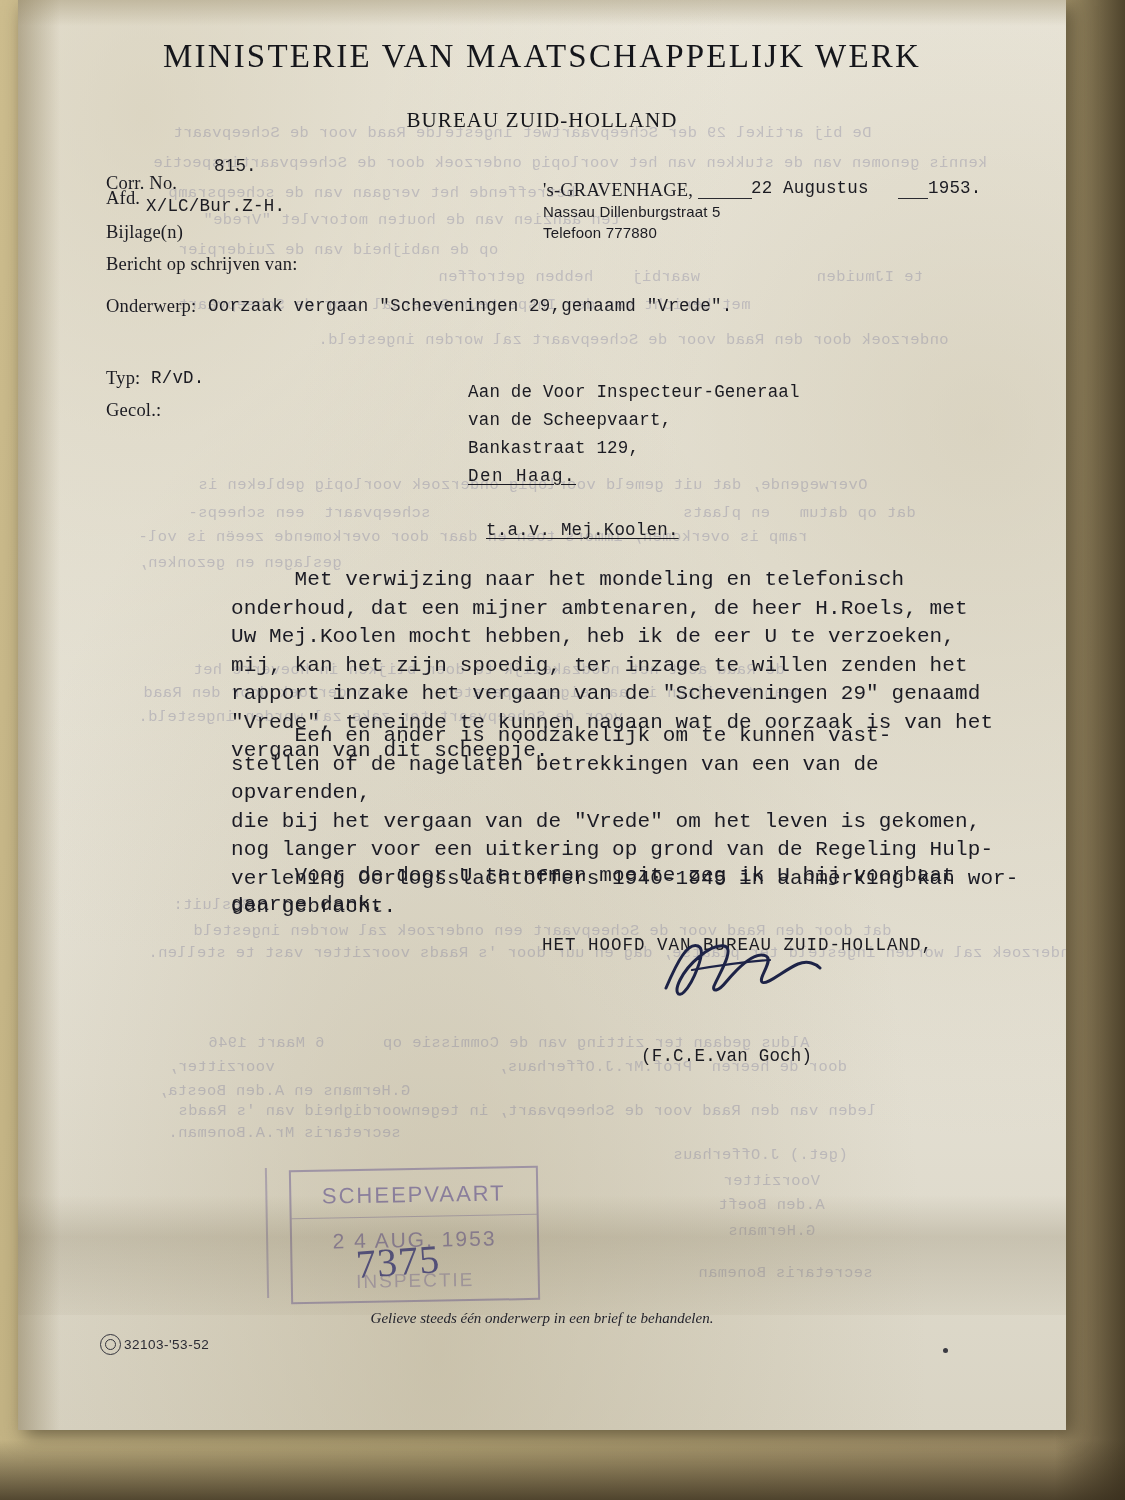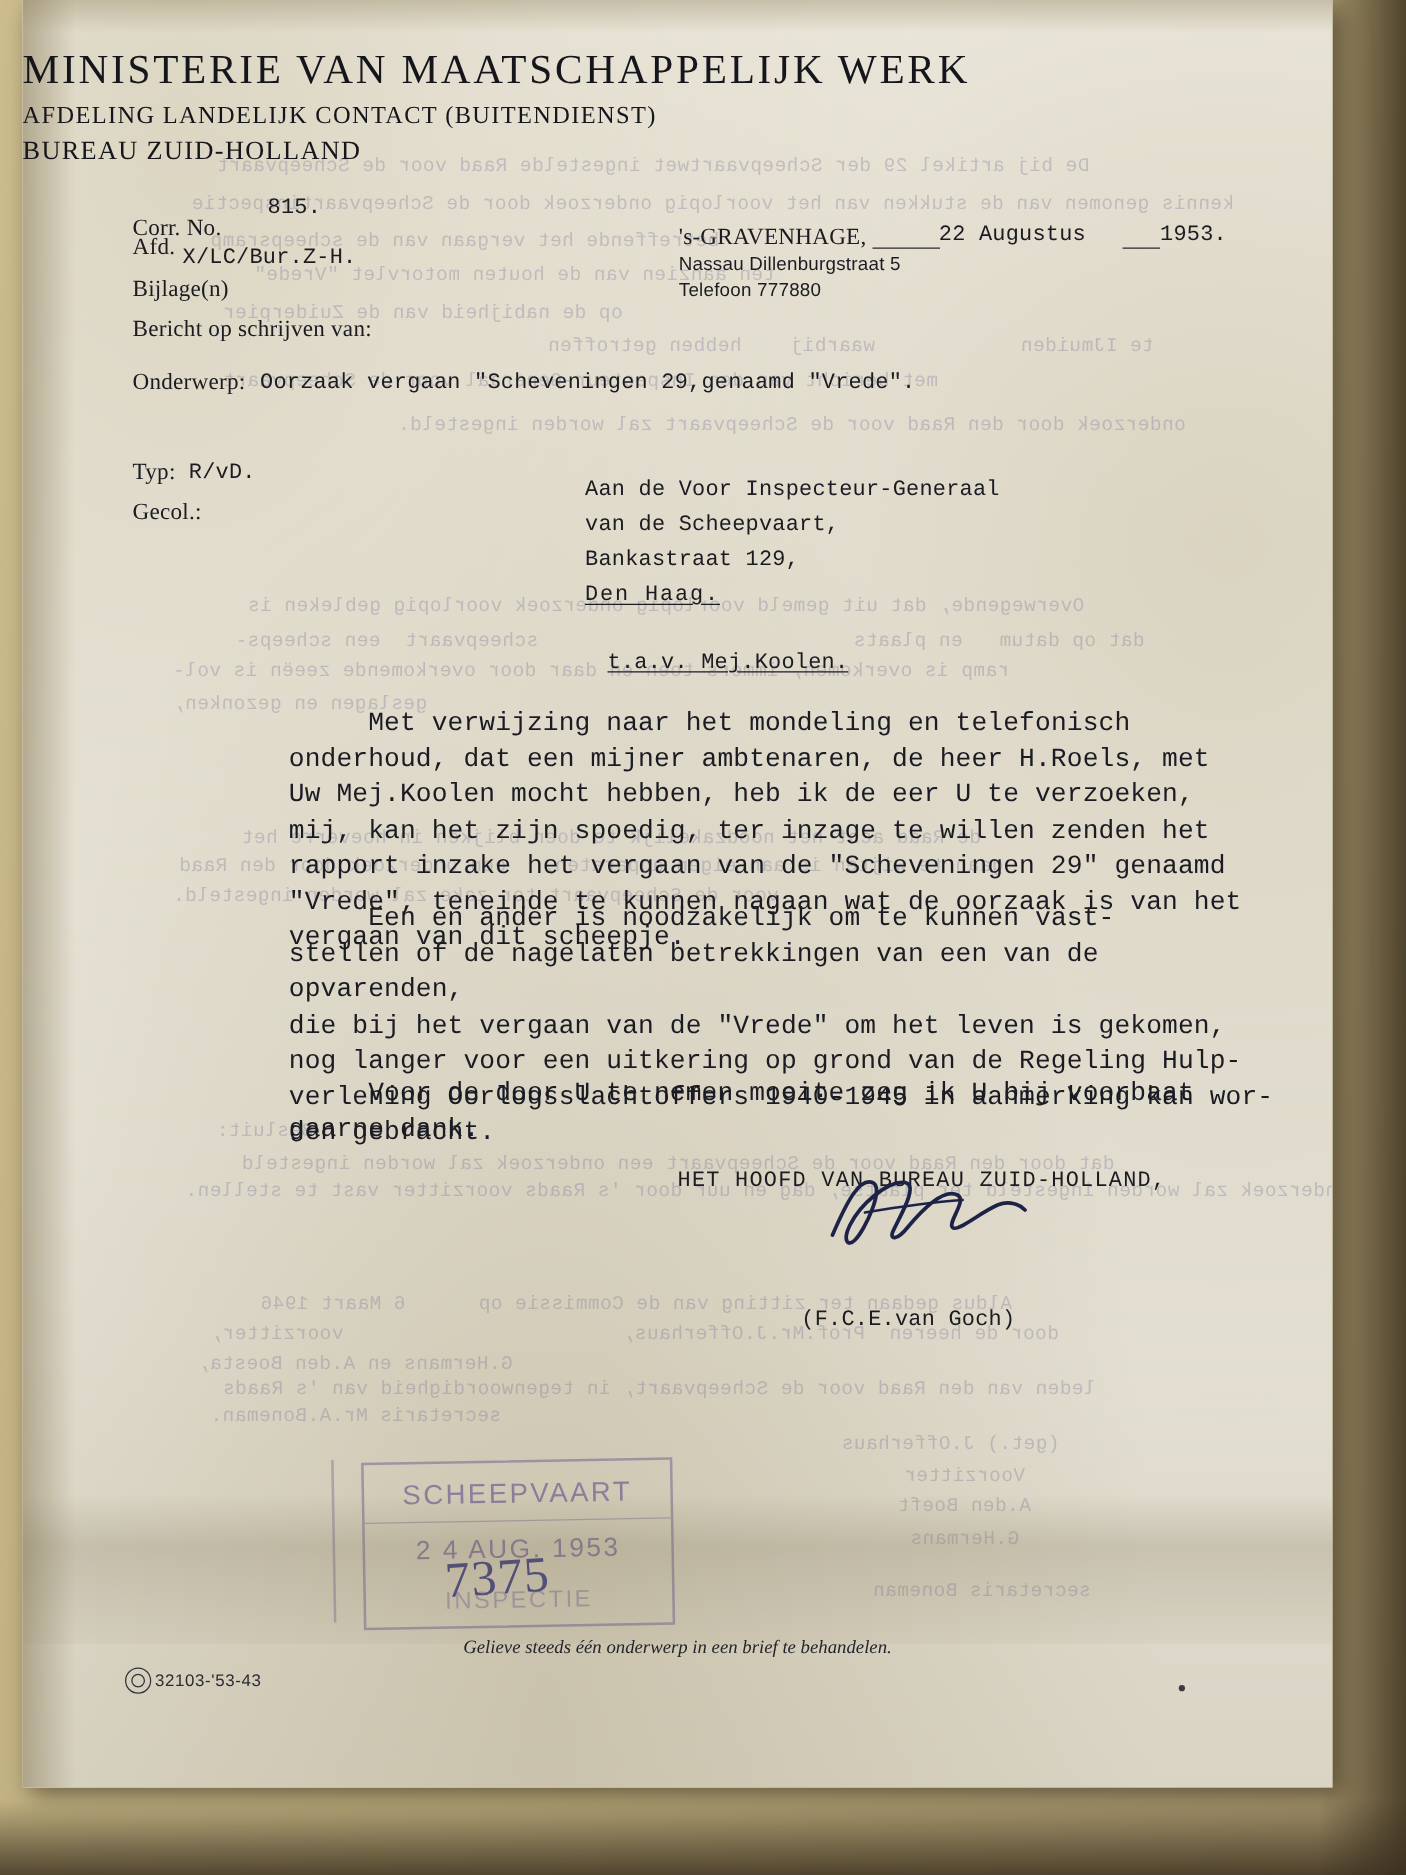--- a/index.html
+++ b/index.html
@@ -98,20 +98,21 @@
   .content {
     position: absolute;
     inset: 0;
     color: #17171c;
   }
 
   
   .lh {
     position: absolute;
     width: 100%;
+    text-align: center;
     font-family: "Liberation Serif", serif;
     color: #15161b;
   }
   .lh1 {
     top: 38px;
     font-size: 33px;
     letter-spacing: 2.2px;
     font-weight: 400;
   }
   .lh2 {
@@ -297,21 +298,20 @@
       <div class="bleed" style="left:700px; top:1190px;">A.den Boeft</div>
       <div class="bleed" style="left:710px; top:1216px;">G.Hermans</div>
       <div class="bleed" style="left:680px; top:1258px;">secretaris Boneman</div>
     </div>
 
     <div class="content">
 
       <div class="scribble-tl"> </div>
 
       <div class="lh lh1">MINISTERIE VAN MAATSCHAPPELIJK WERK</div>
-      <div class="lh lh2">AFDELING LANDELIJK CONTACT (BUITENDIENST)</div>
       <div class="lh lh3">BUREAU ZUID-HOLLAND</div>
 
       <div class="tw meta-label" style="left:88px; top:157px;margin-top:16px;">Corr. No.</div>
       <div class="tw" style="left:196px; top:156px;">815.</div>
 
       <div class="tw meta-label" style="left:88px; top:188px;">Afd.</div>
       <div class="tw" style="left:128px; top:196px;">X/LC/Bur.Z-H.</div>
 
       <div class="tw meta-label" style="left:88px; top:222px;">Bijlage(n)</div>
       <div class="tw meta-label" style="left:88px; top:254px;">Bericht op schrijven van:</div>
@@ -367,19 +367,19 @@
         <div class="stamp-sep"></div>
         <div class="s-line s1">SCHEEPVAART</div>
         <div class="s-line s2">2 4 AUG. 1953</div>
         <div class="s-line s3">INSPECTIE</div>
       </div>
       <div class="stamp-vline"></div>
       <div class="handnum">7375</div>
 
       <div class="footnote">Gelieve steeds één onderwerp in een brief te behandelen.</div>
       <div class="printmark"></div>
-      <div class="printcode">32103-'53-43</div>
+      <div class="printcode">32103-'53-52</div>
       <div class="dot-sm"></div>
     </div>
 
     <div class="sheet-fold"></div>
   </div>
 </div>
 
 </body></html>

